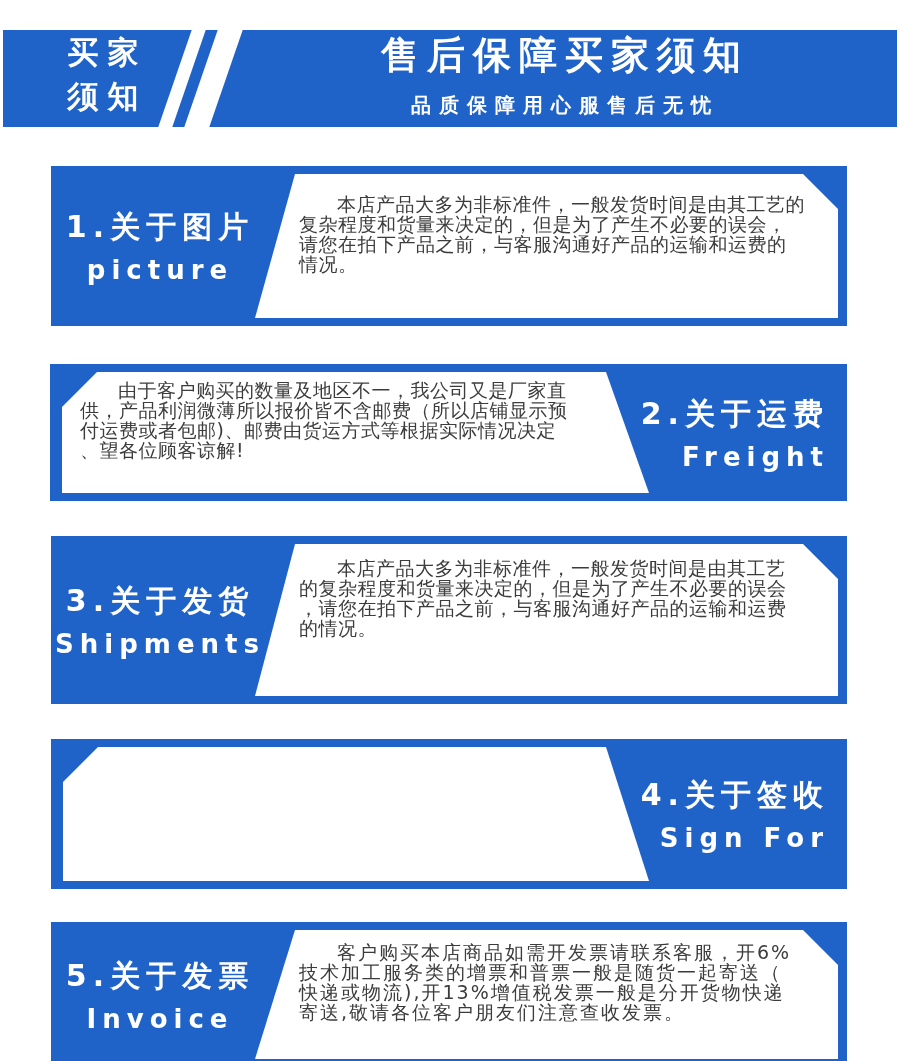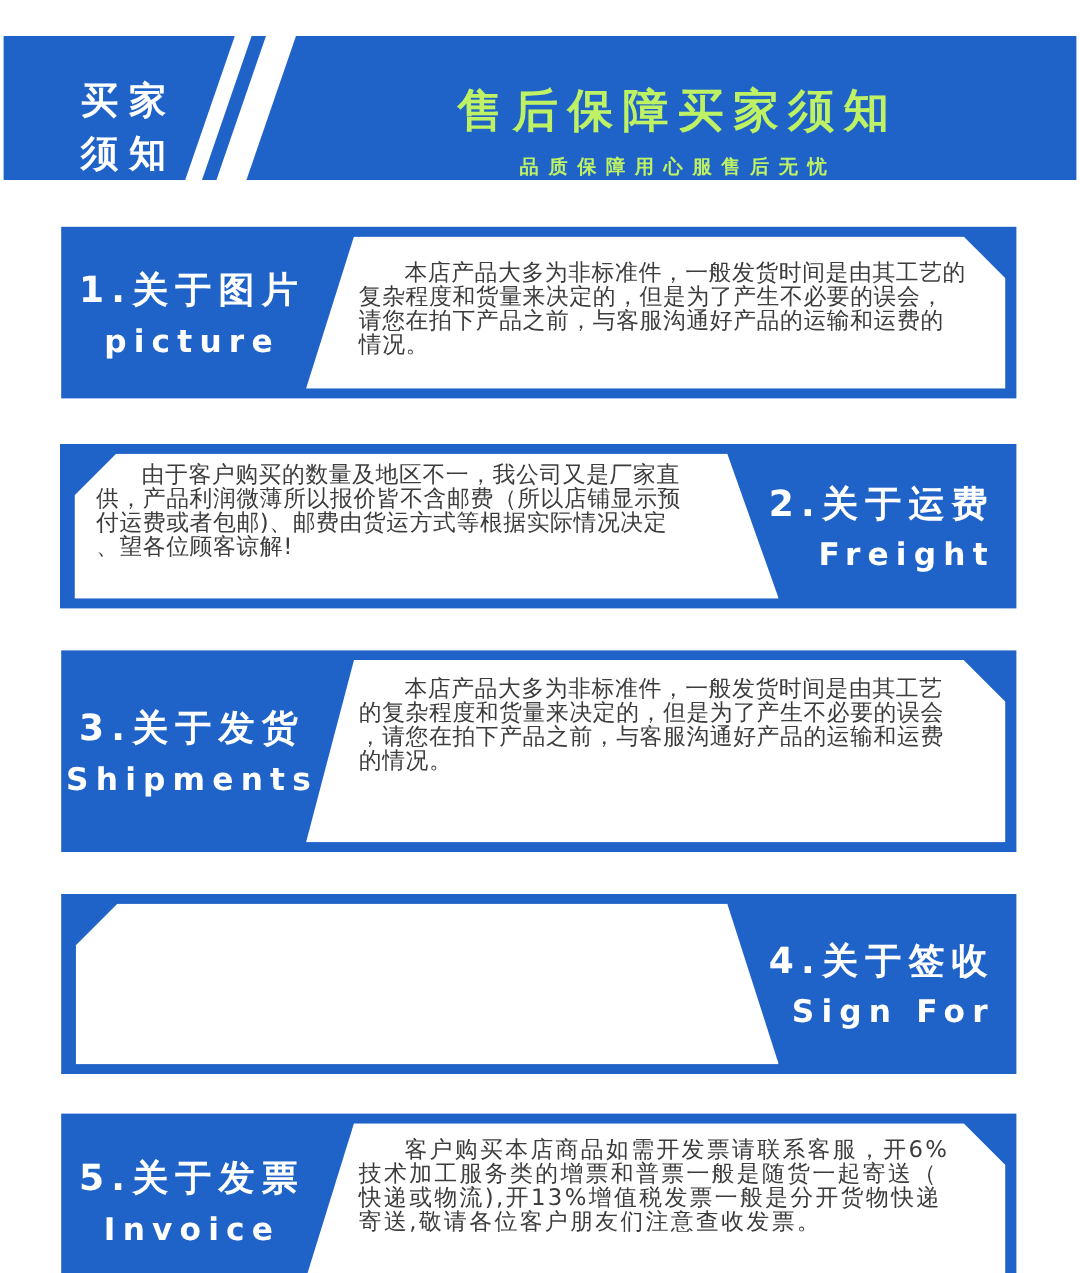--- a/index.html
+++ b/index.html
@@ -3,37 +3,37 @@
 <meta charset="utf-8">
 <style>
   html,body{margin:0;padding:0;}
   body{
     width:900px;height:1061px;background:#ffffff;
     font-family:"DejaVu Sans","Liberation Sans",sans-serif;
     position:relative;overflow:hidden;
   }
   
   .header{
-    position:relative;margin:30px 3px 0;height:120px;
-    background:#2063c8;display:flex;align-items:flex-end;overflow:hidden;
+    position:relative;margin:30px 3px 0;height:97px;
+    background:#2063c8;display:flex;align-items:flex-start;overflow:hidden;
   }
   .badge{
     width:200px;text-align:center;color:#fff;font-weight:bold;
     font-size:31px;letter-spacing:9px;line-height:44px;
   }
   .badge div{text-indent:9px;} 
   .stripe{position:absolute;top:-10px;bottom:-10px;background:#ffffff;transform:skewX(-19deg);}
   .stripe.s-a{left:172px;width:14px;}
   .stripe.s-b{left:198px;width:25px;}
-  .titlebox{flex:1;text-align:center;color:#bef264;padding-left:30px;}
+  .titlebox{flex:1;text-align:center;color:#ffffff;padding-left:30px;}
   .title{font-size:38px;font-weight:bold;letter-spacing:8px;}
-  .subtitle{font-size:16px;font-weight:bold;letter-spacing:8px;margin-top:11px;}
+  .subtitle{font-size:20px;font-weight:bold;letter-spacing:8px;margin-top:11px;}
   
   .section{position:relative;background:#2063c8;}
-  .sec1{margin:39px 53px 0 51px;height:143px;}
+  .sec1{margin:39px 53px 0 51px;height:160px;}
   .sec2{margin:38px 53px 0 50px;height:137px;}
   .sec3{margin:35px 53px 0 51px;height:168px;}
   .sec4{margin:35px 53px 0 51px;height:150px;}
   .sec5{margin:33px 53px 0 51px;height:145px;}
   .panel{position:absolute;top:8px;bottom:8px;background:#ffffff;}
   .panel.left-label{ 
     left:0;right:9px;
     clip-path:polygon(244px 0, calc(100% - 35px) 0, 100% 35px, 100% 100%, 204px 100%);
   }
   .panel.right-label{ 

